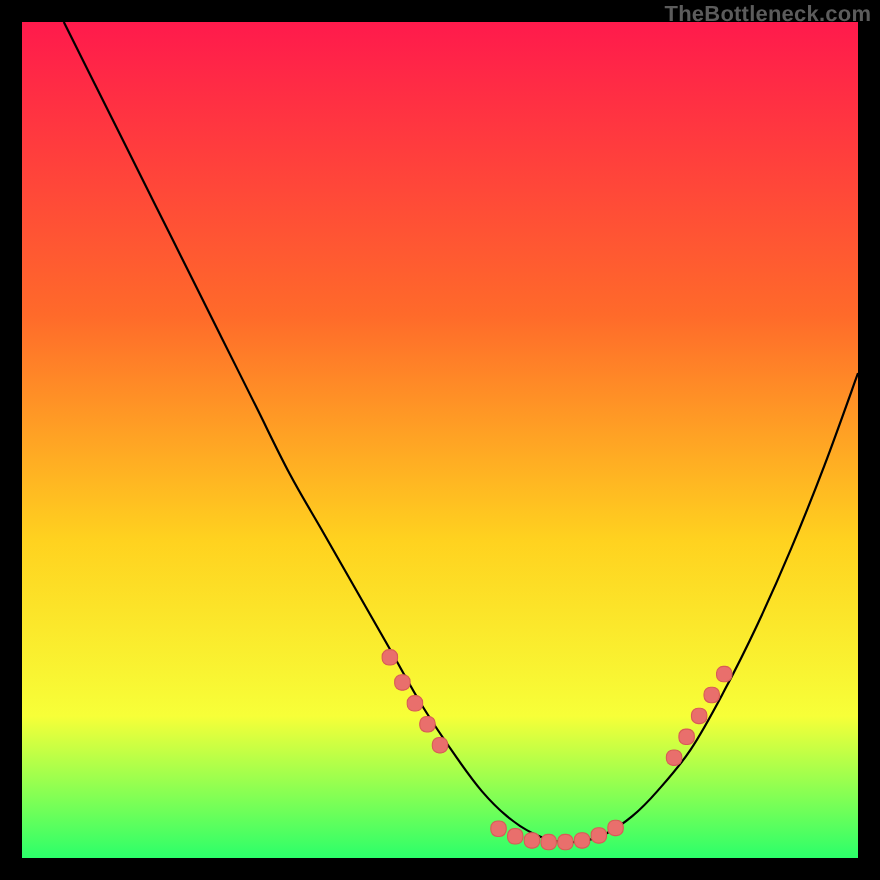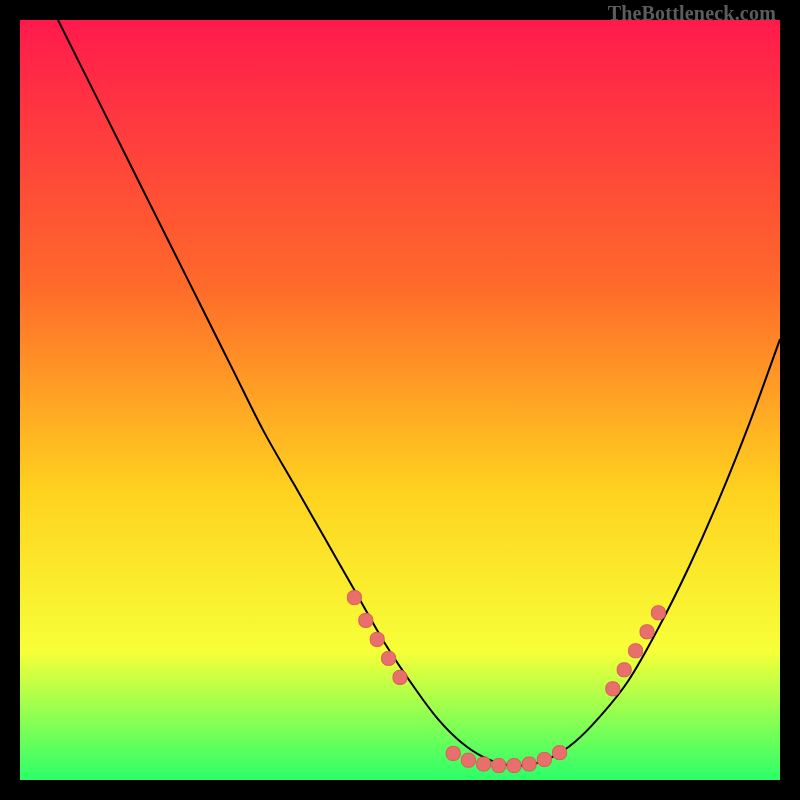--- a/index.html
+++ b/index.html
@@ -22,27 +22,26 @@
   .plot-area {
     position: absolute;
     left: 0;
     top: 0;
     width: 760px;
     height: 760px;
   }
   .watermark {
     position: absolute;
     top: 2px;
-    right: 24px;
+    right: 8px;
     color: #5c5c5c;
     font-size: 20px;
     font-weight: 600;
     letter-spacing: 0.2px;
     user-select: none;
-    font-family: Liberation Serif, serif;
   }
 </style>
 </head>
 <body>
 
 <div class="frame">
   <svg class="plot-area" viewBox="0 0 760 760" preserveAspectRatio="none">
     <defs>
       <linearGradient id="bg-grad" x1="0" y1="0" x2="0" y2="1">
         <stop id="g0" offset="0%" stop-color="#ff1a4c"></stop>

